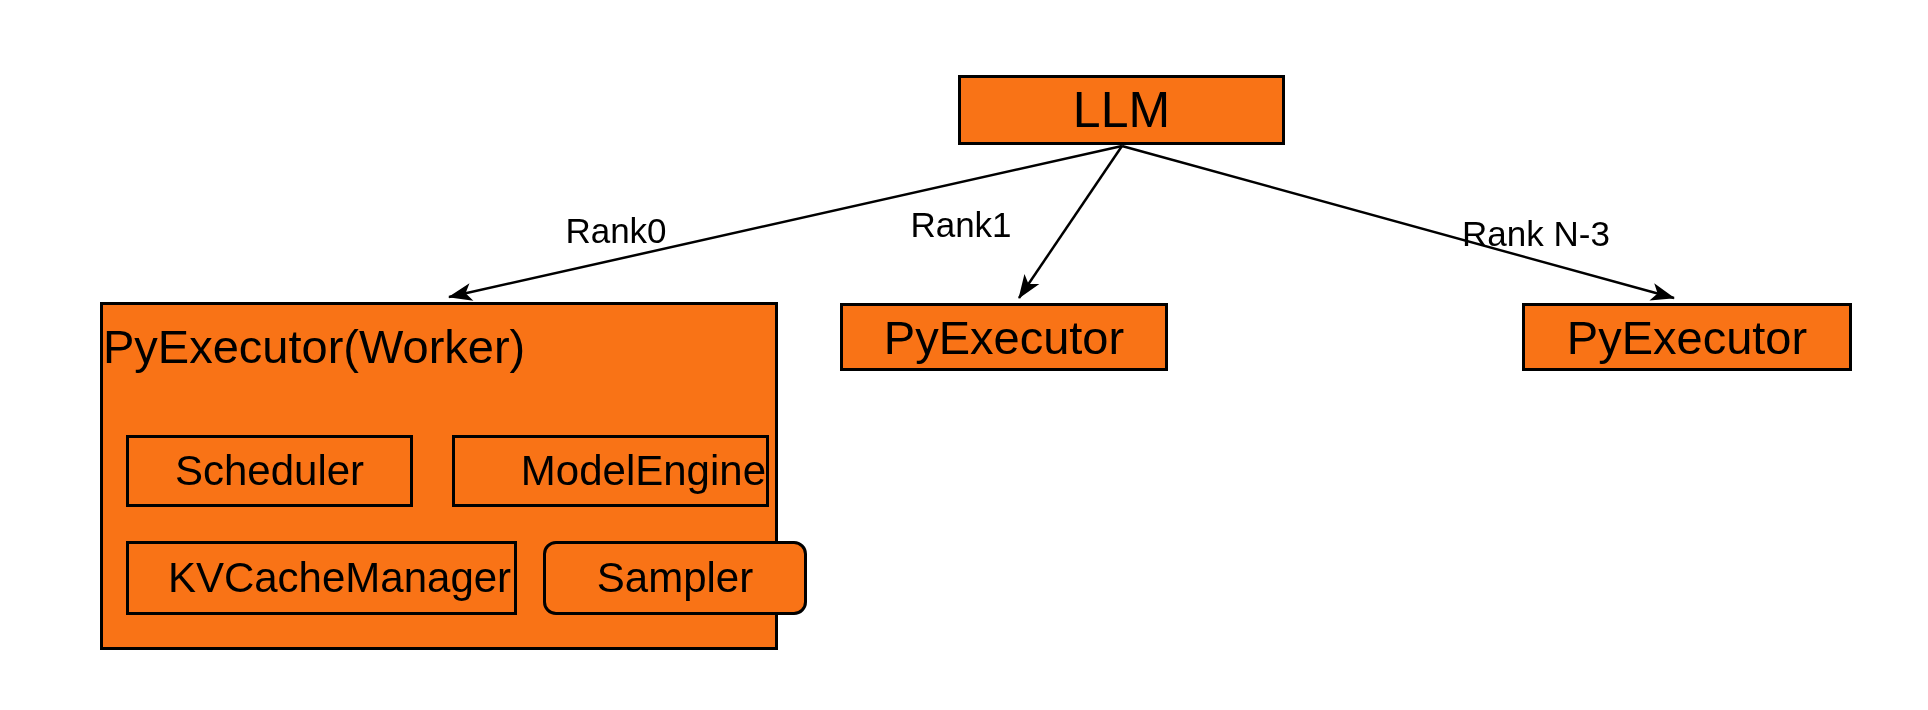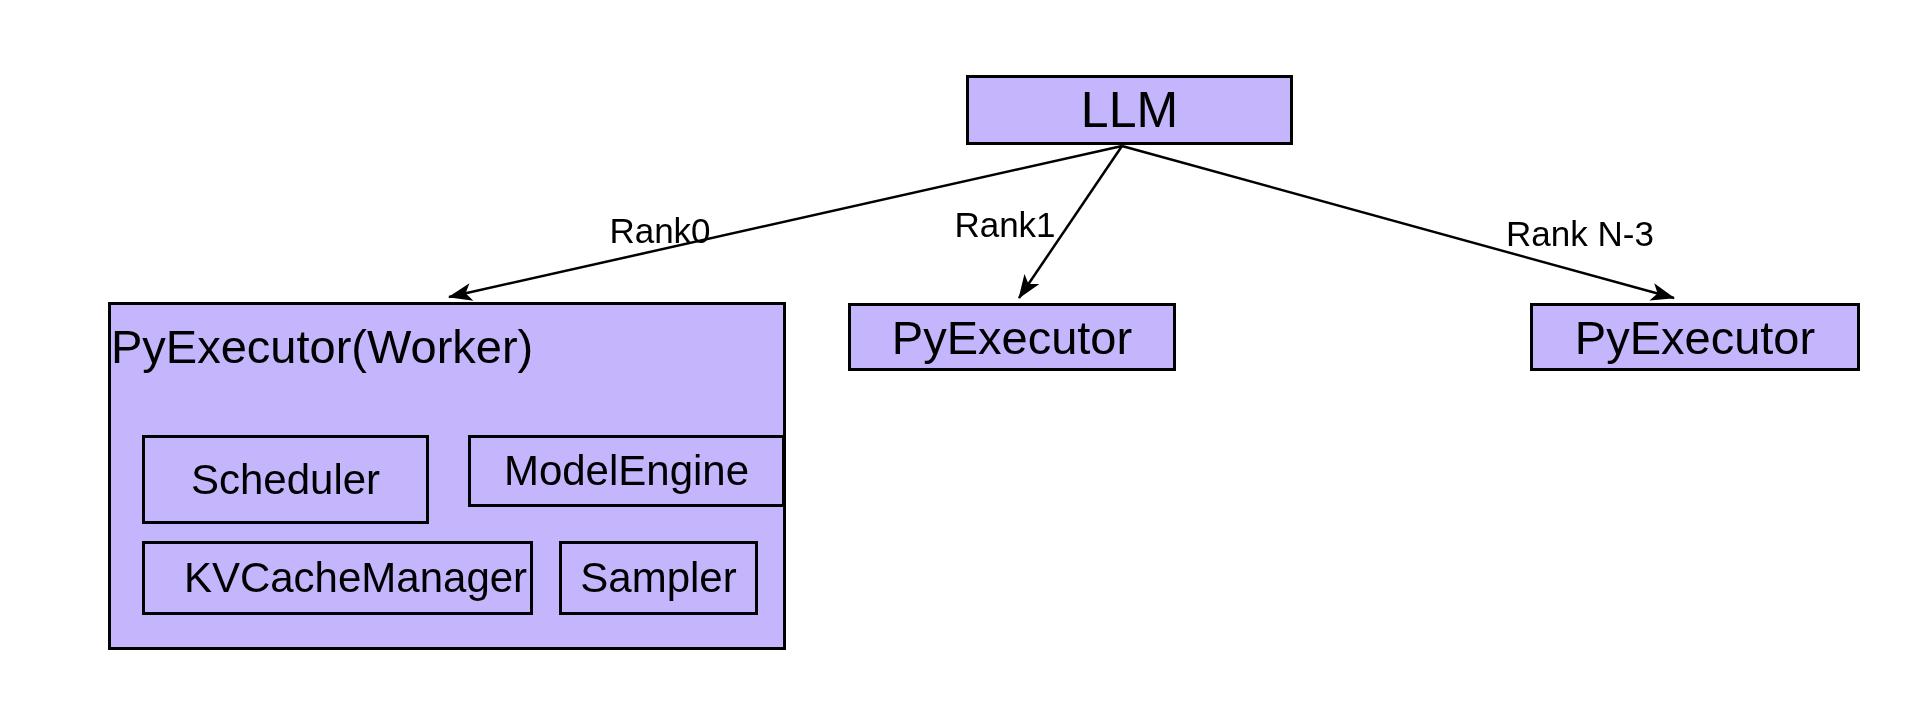--- a/index.html
+++ b/index.html
@@ -19,24 +19,23 @@
   .arrows {
     position: absolute;
     left: 0;
     top: 0;
     width: 1928px;
     height: 710px;
     pointer-events: none;
   }
   .box {
     position: absolute;
-    background: #c4b5fd;
+    background: #f97316;
     border: 3px solid #000000;
     box-sizing: border-box;
-    margin-left: 8px;
   }
   .flex-center {
     display: flex;
     align-items: center;
     justify-content: center;
     text-align: center;
   }
   .llm-node {
     left: 958px;
     top: 75px;
@@ -56,45 +55,44 @@
     top: 16px;
     width: 100%;
     text-align: left;
     font-size: 47px;
     line-height: 1.1;
   }
   .component {
     position: absolute;
     font-size: 42px;
   }
-  .comp-scheduler      { left: 23px;  top: 130px; width: 287px; height: 89px; }
-  .comp-modelengine    { left: 349px; top: 130px; width: 317px; height: 72px; }
+  .comp-scheduler      { left: 23px;  top: 130px; width: 287px; height: 72px; }
+  .comp-modelengine    { left: 349px; top: 130px; width: 317px; height: 72px; justify-content: flex-end; }
   .comp-kvcachemanager { left: 23px;  top: 236px; width: 391px; height: 74px; padding-left: 36px; }
-  .comp-sampler        { left: 440px; top: 236px; width: 199px; height: 74px; }
+  .comp-sampler        { left: 440px; top: 236px; width: 264px; height: 74px; border-radius: 13px; }
   .pyexecutor-mid {
     left: 840px;
     top: 303px;
     width: 328px;
     height: 68px;
     font-size: 47px;
   }
   .pyexecutor-right {
     left: 1522px;
     top: 303px;
     width: 330px;
     height: 68px;
     font-size: 47px;
   }
   .edge-label {
     position: absolute;
     transform: translate(-50%, -50%);
     font-size: 35px;
     white-space: nowrap;
     background: transparent;
-    margin-left: 44px;
   }
   .edge-label-rank0  { left: 616px;  top: 231px; }
   .edge-label-rank1  { left: 961px;  top: 225px; }
   .edge-label-rankn  { left: 1536px; top: 234px; }
 </style>
 </head>
 <body>
 
 <div class="canvas">
 

